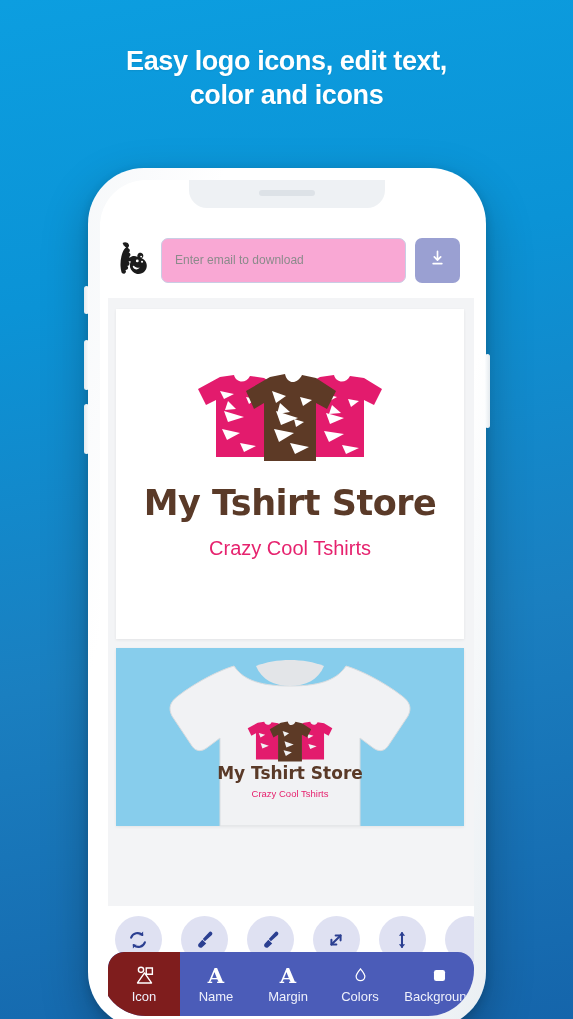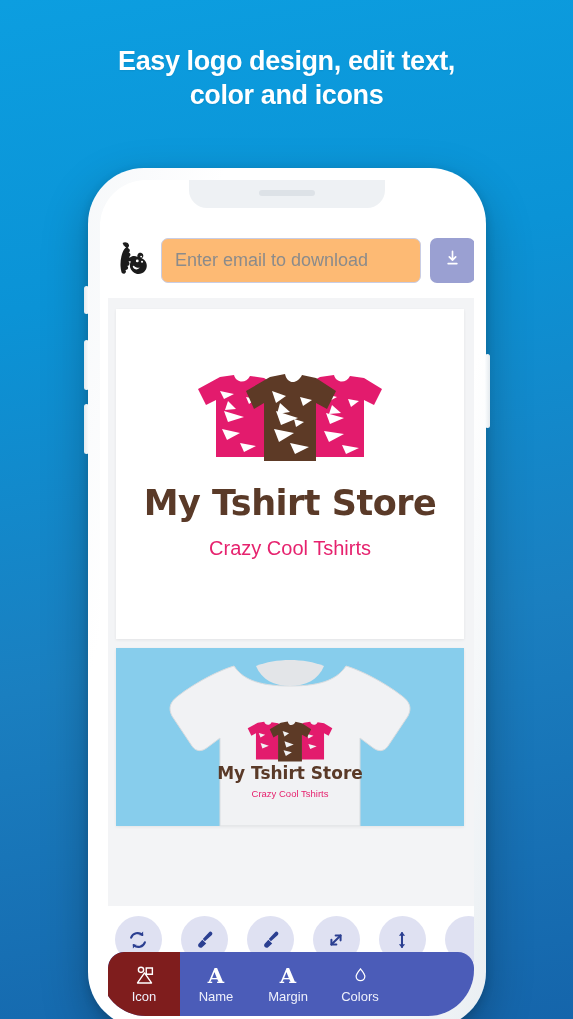--- a/index.html
+++ b/index.html
@@ -111,23 +111,23 @@
     display: flex;
     align-items: center;
     justify-content: center;
   }
 
   .email-input {
     flex: 1 1 auto;
     height: 45px;
     border: 1.4px solid #c9cde4;
     border-radius: 7px;
-    background: #fdba74;
+    background: #f9a8d4;
     font-family: "Liberation Sans", sans-serif;
-    font-size: 18px;
+    font-size: 12px;
     color: #3a3a3a;
     padding: 0 13px;
     outline: none;
   }
   .email-input::placeholder { color: #8b8b8b; }
 
   .download-btn {
     width: 45px;
     height: 45px;
     flex: 0 0 45px;
@@ -308,21 +308,21 @@
     font-size: 20px;
     line-height: 1;
     color: #ffffff;
   }
   .nav-item.bg-item { width: 86px; }
 </style>
 </head>
 <body>
 
 <div class="headline">
-  <div>Easy logo design, edit text,</div>
+  <div>Easy logo icons, edit text,</div>
   <div>color and icons</div>
 </div>
 
 <div class="phone">
 
   <div class="side-btn btn-silent"></div>
   <div class="side-btn btn-volup"></div>
   <div class="side-btn btn-voldn"></div>
   <div class="side-btn btn-power"></div>
 
@@ -538,16 +538,24 @@
 
       <div class="nav-item">
         <div class="nav-glyph">
           <svg viewBox="0 0 24 24" width="19" height="19" aria-hidden="true">
             <path d="M12 3.5c3 4 5.5 6.6 5.5 9.6a5.5 5.5 0 0 1-11 0c0-3 2.5-5.6 5.5-9.6z" stroke="#ffffff" stroke-width="1.6" fill="none" stroke-linejoin="round"></path>
           </svg>
         </div>
         <div class="nav-label">Colors</div>
       </div>
 
+      <div class="nav-item bg-item">
+        <div class="nav-glyph">
+          <svg viewBox="0 0 24 24" width="19" height="19" aria-hidden="true">
+            <rect x="5" y="5" width="14" height="14" rx="3" fill="#ffffff"></rect>
+          </svg>
+        </div>
+        <div class="nav-label">Background</div>
+      </div>
     </div>
 
   </div>
 </div>
 
 </body></html>

